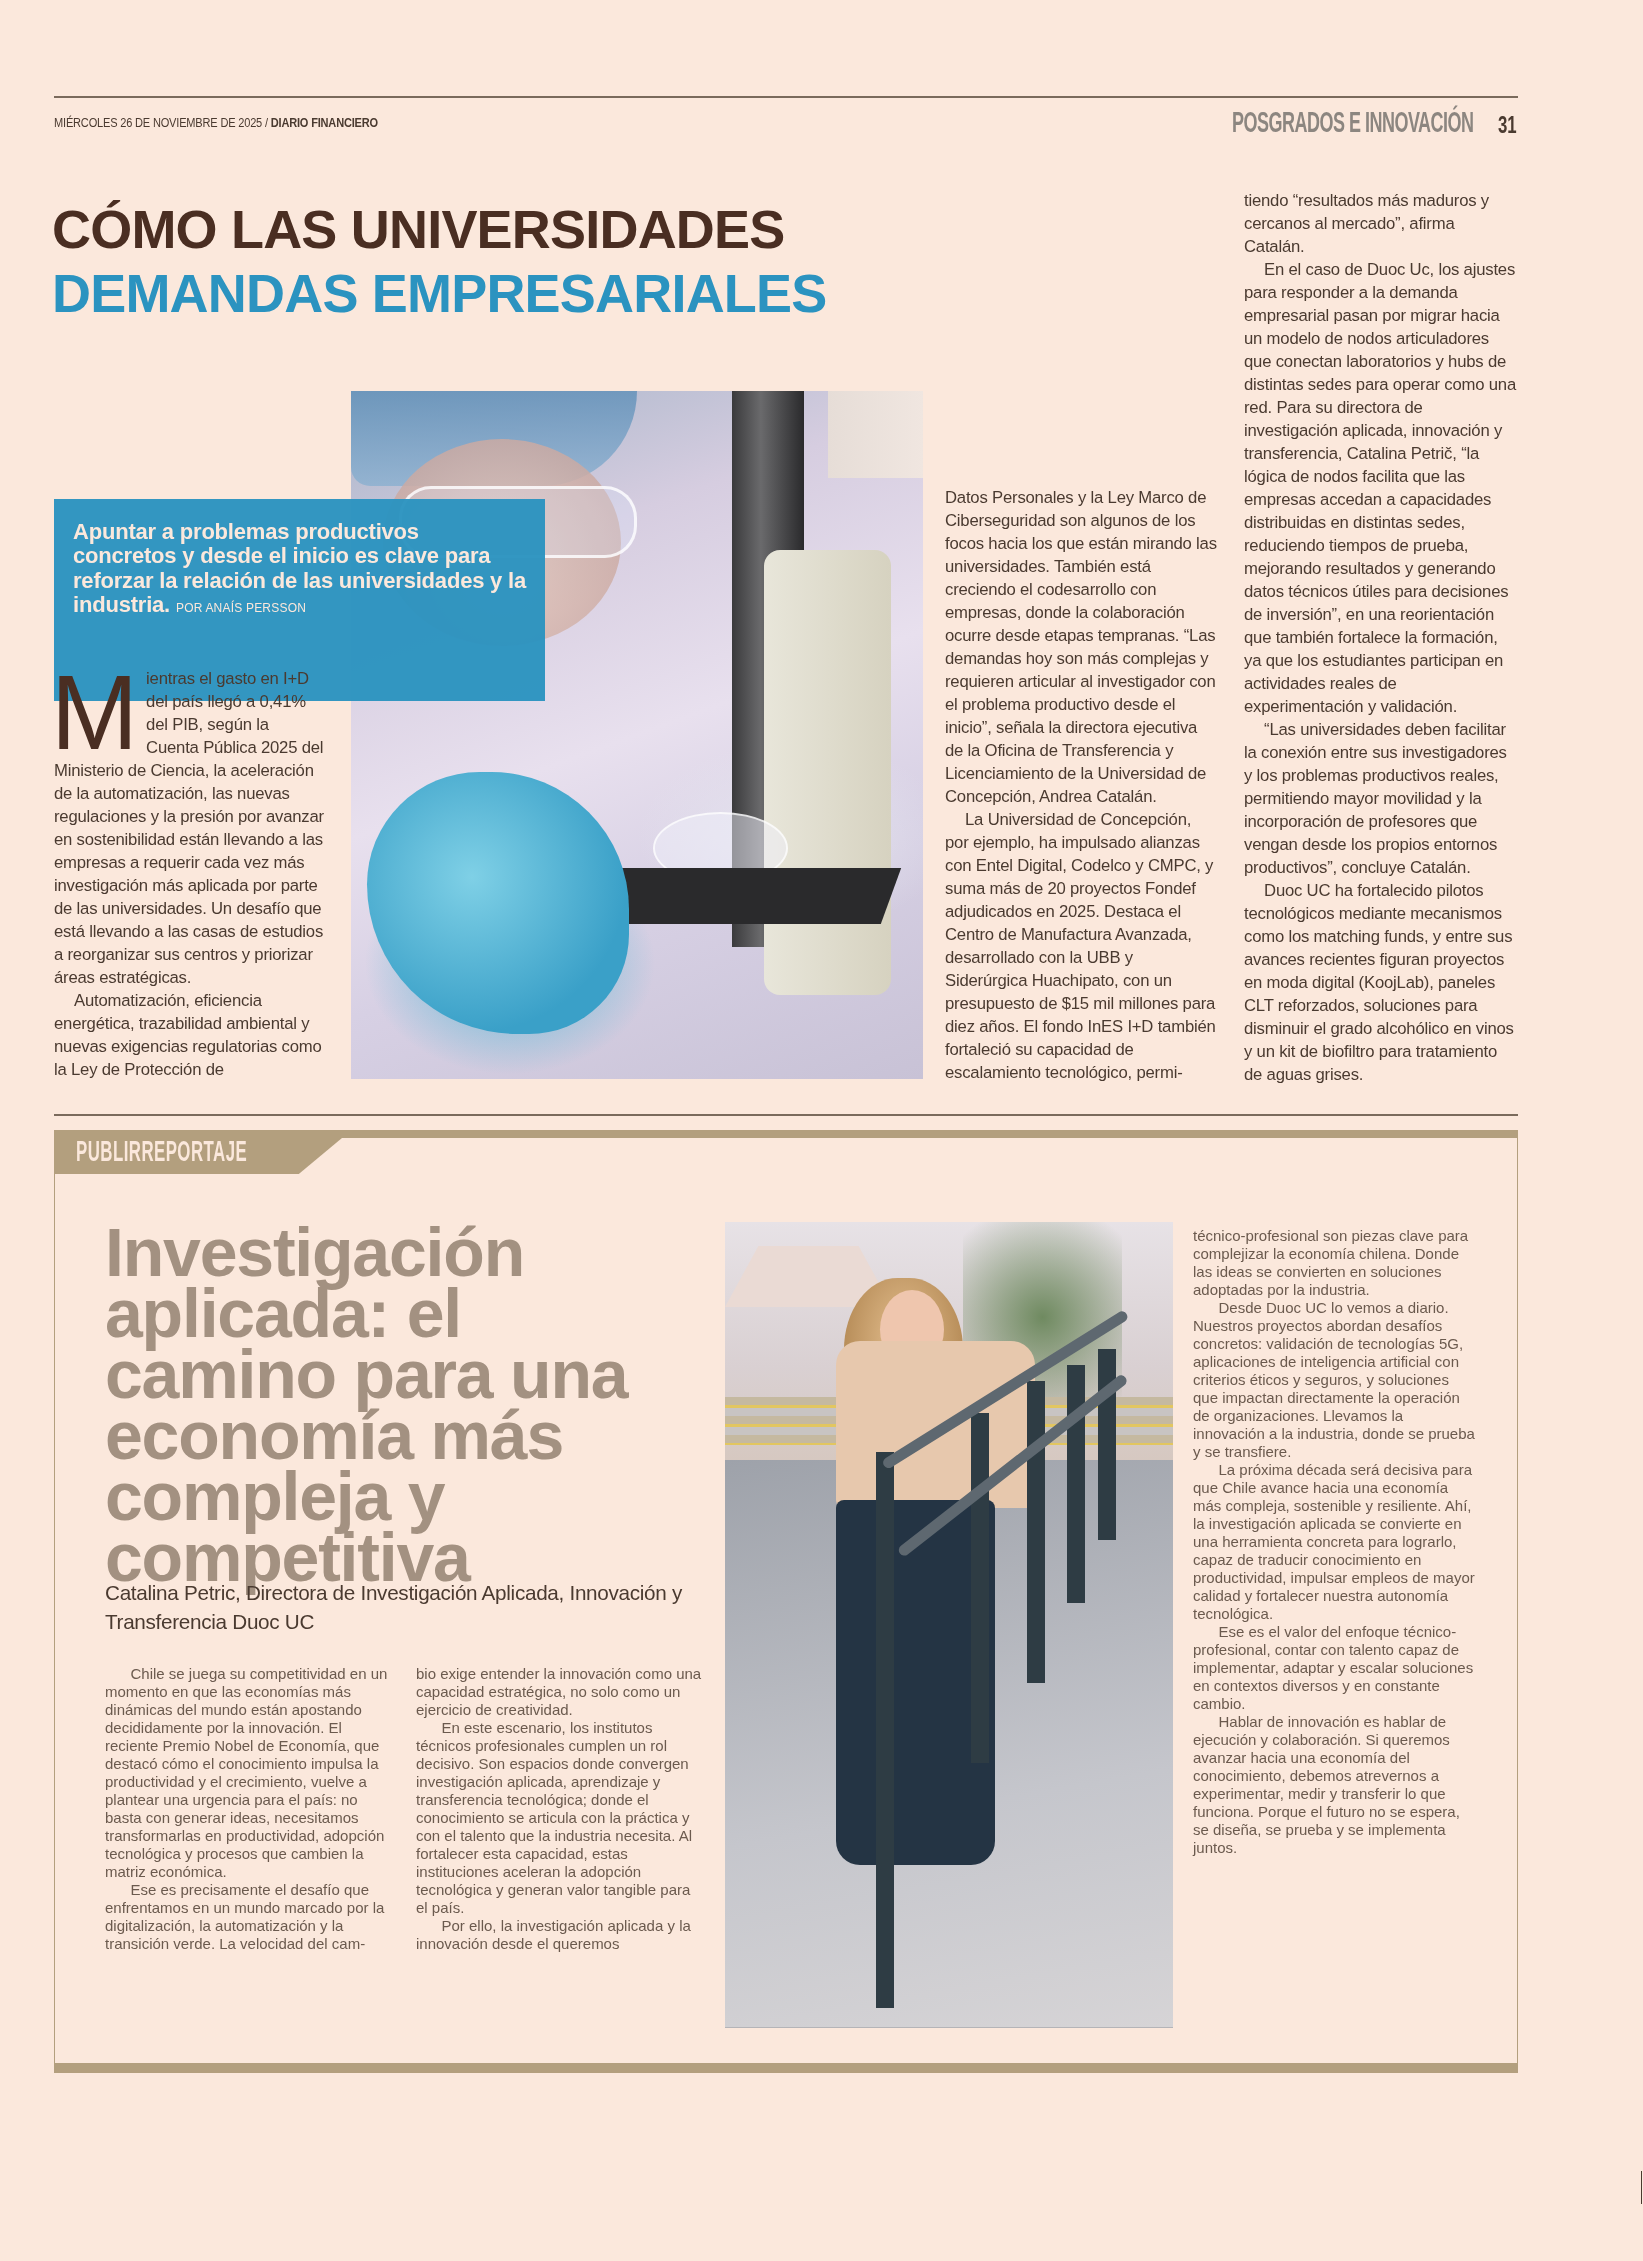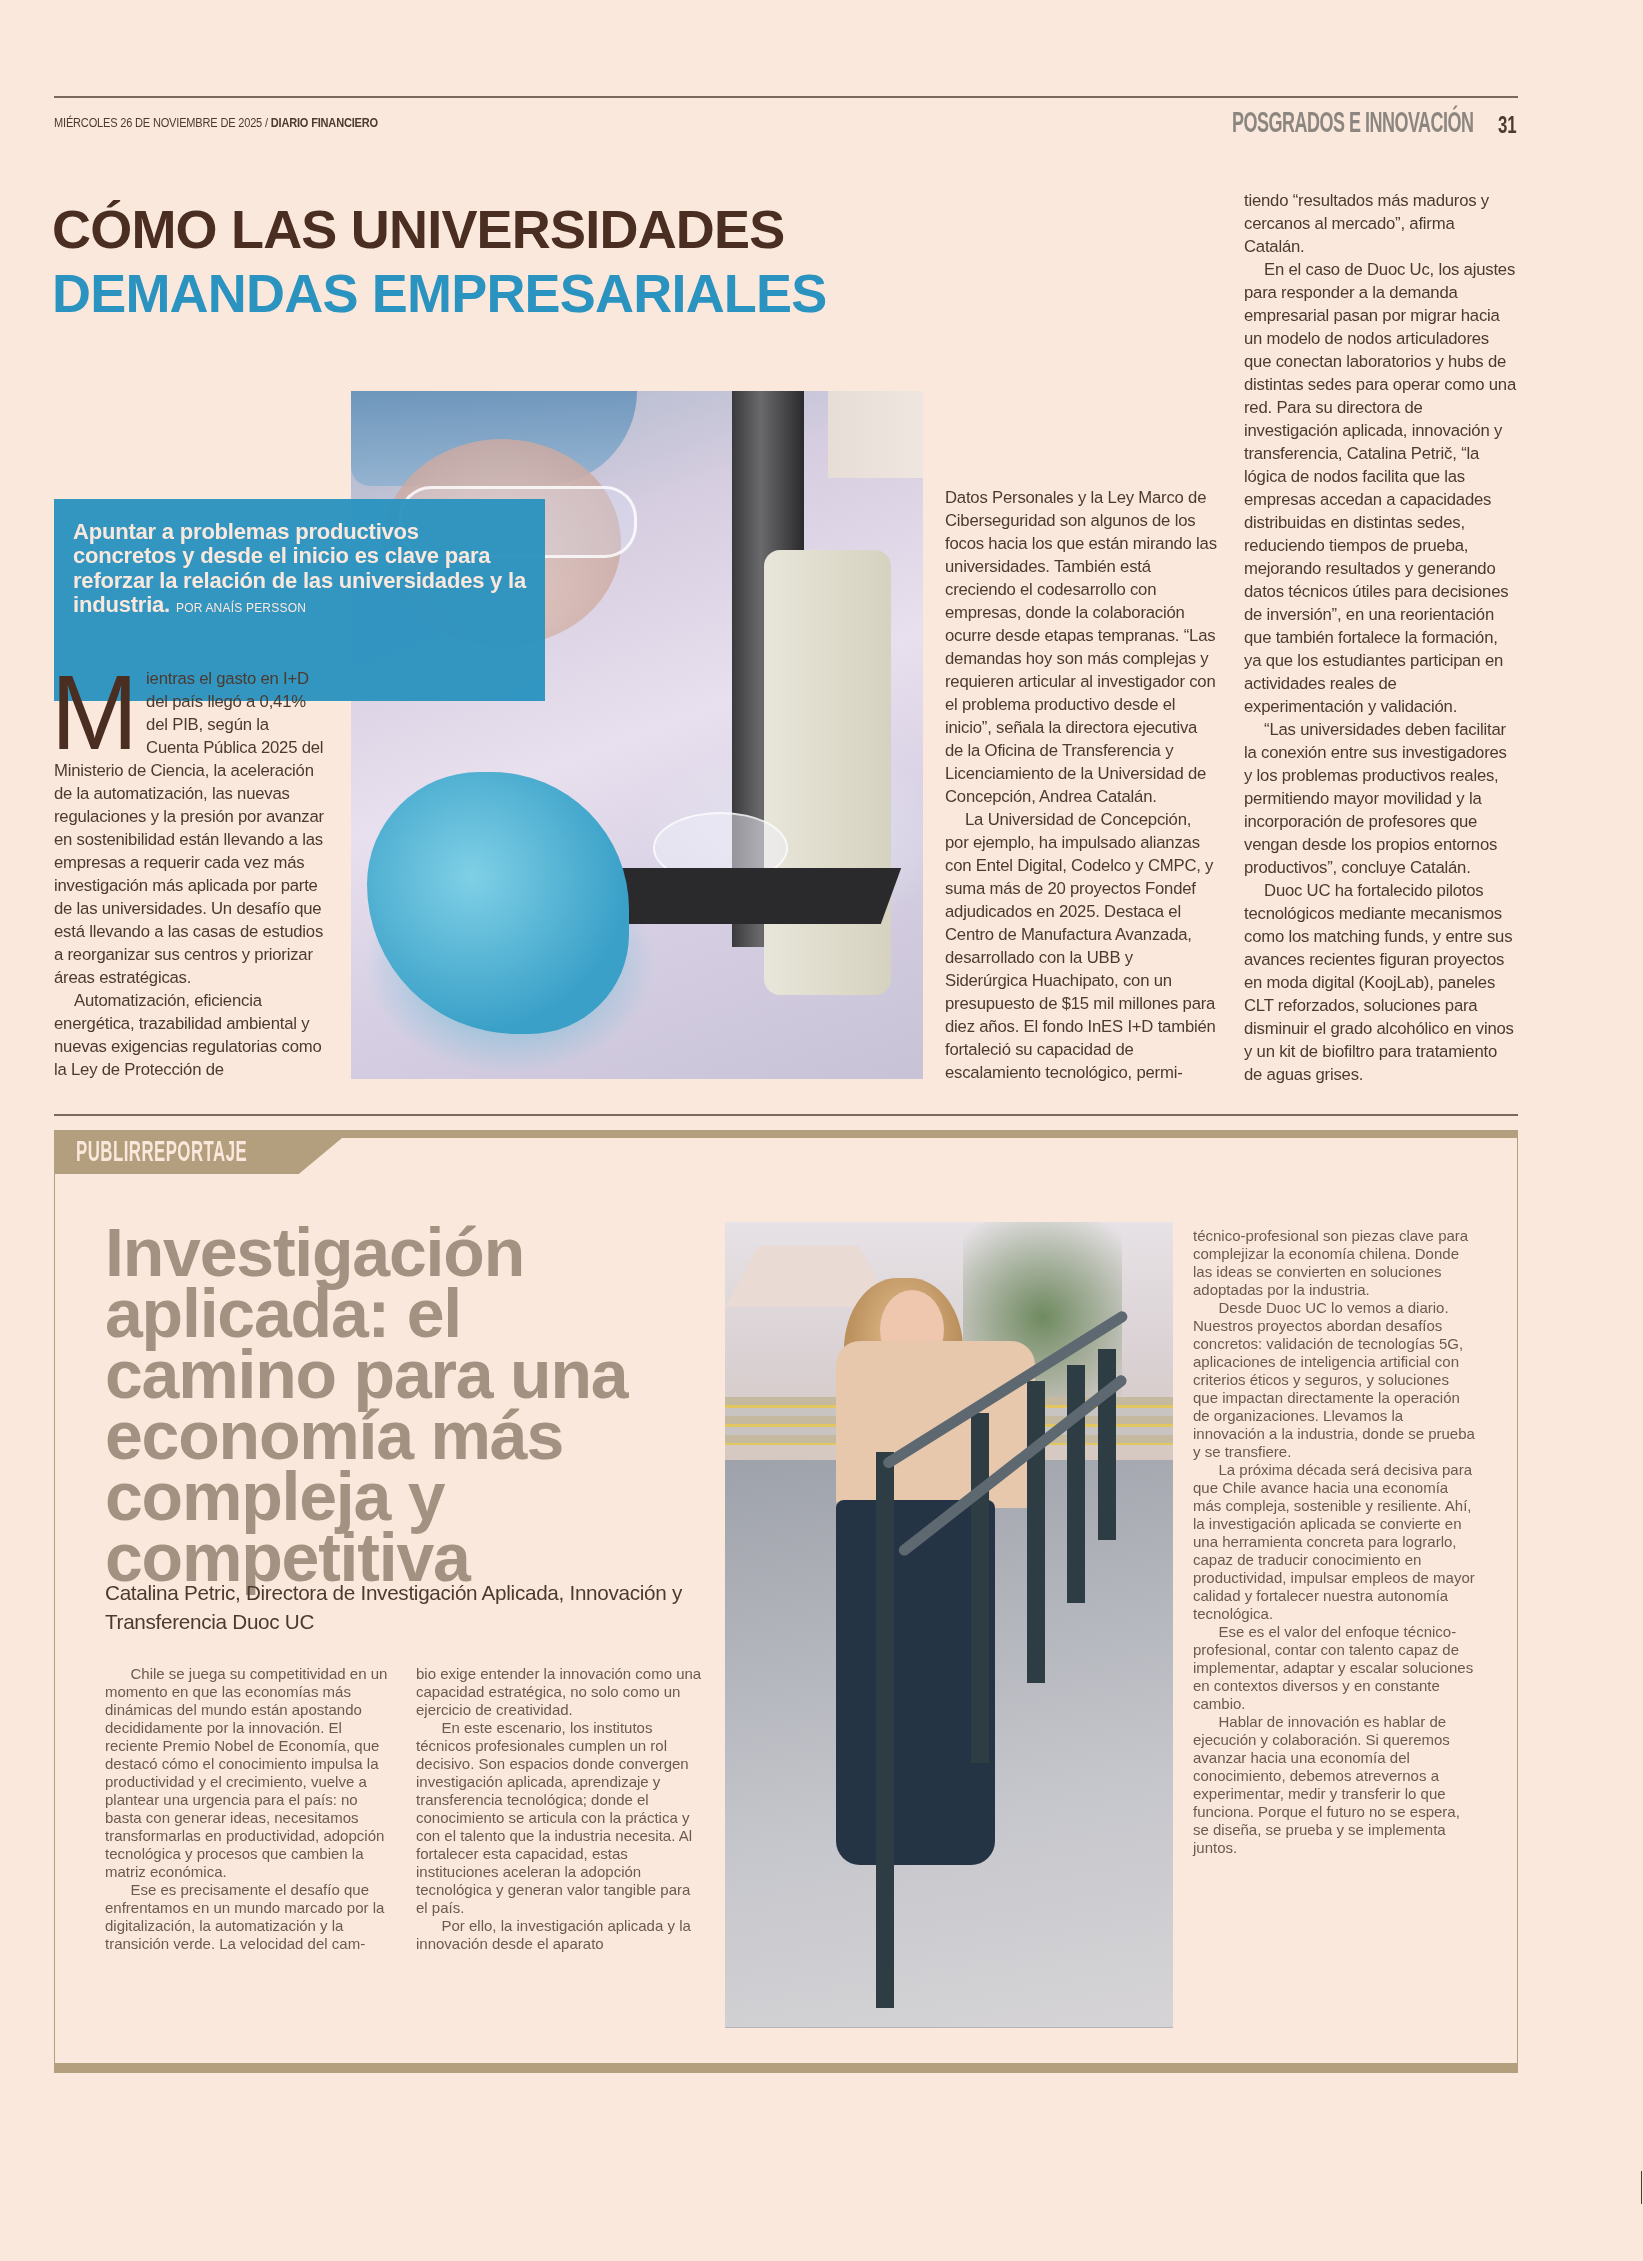--- a/index.html
+++ b/index.html
@@ -142,21 +142,21 @@
 <h2 class="adv-title">Investigación aplicada: el camino para una economía más compleja y competitiva</h2>
 <div class="adv-sub">Catalina Petric, Directora de Investigación Aplicada, Innovación y Transferencia Duoc UC</div>
 
 <div class="adv-col adv-col1">
   <p>Chile se juega su competitividad en un momento en que las economías más dinámicas del mundo están apostando decididamente por la innovación. El reciente Premio Nobel de Economía, que destacó cómo el conocimiento impulsa la productividad y el crecimiento, vuelve a plantear una urgencia para el país: no basta con generar ideas, necesitamos transformarlas en productividad, adopción tecnológica y procesos que cambien la matriz económica.</p>
   <p>Ese es precisamente el desafío que enfrentamos en un mundo marcado por la digitalización, la automatización y la transición verde. La velocidad del cam-</p>
 </div>
 <div class="adv-col adv-col2">
   <p class="noind">bio exige entender la innovación como una capacidad estratégica, no solo como un ejercicio de creatividad.</p>
   <p>En este escenario, los institutos técnicos profesionales cumplen un rol decisivo. Son espacios donde convergen investigación aplicada, aprendizaje y transferencia tecnológica; donde el conocimiento se articula con la práctica y con el talento que la industria necesita. Al fortalecer esta capacidad, estas instituciones aceleran la adopción tecnológica y generan valor tangible para el país.</p>
-  <p>Por ello, la investigación aplicada y la innovación desde el aparato</p>
+  <p>Por ello, la investigación aplicada y la innovación desde el queremos</p>
 </div>
 
 <div class="photo-person" title="Catalina Petric apoyada en una baranda metálica en el campus">
   <div class="tent"></div>
   <div class="tree"></div>
   <div class="stairs"></div>
   <div class="ground"></div>
   <div class="woman-hair"></div>
   <div class="woman-face"></div>
   <div class="jacket"></div>

